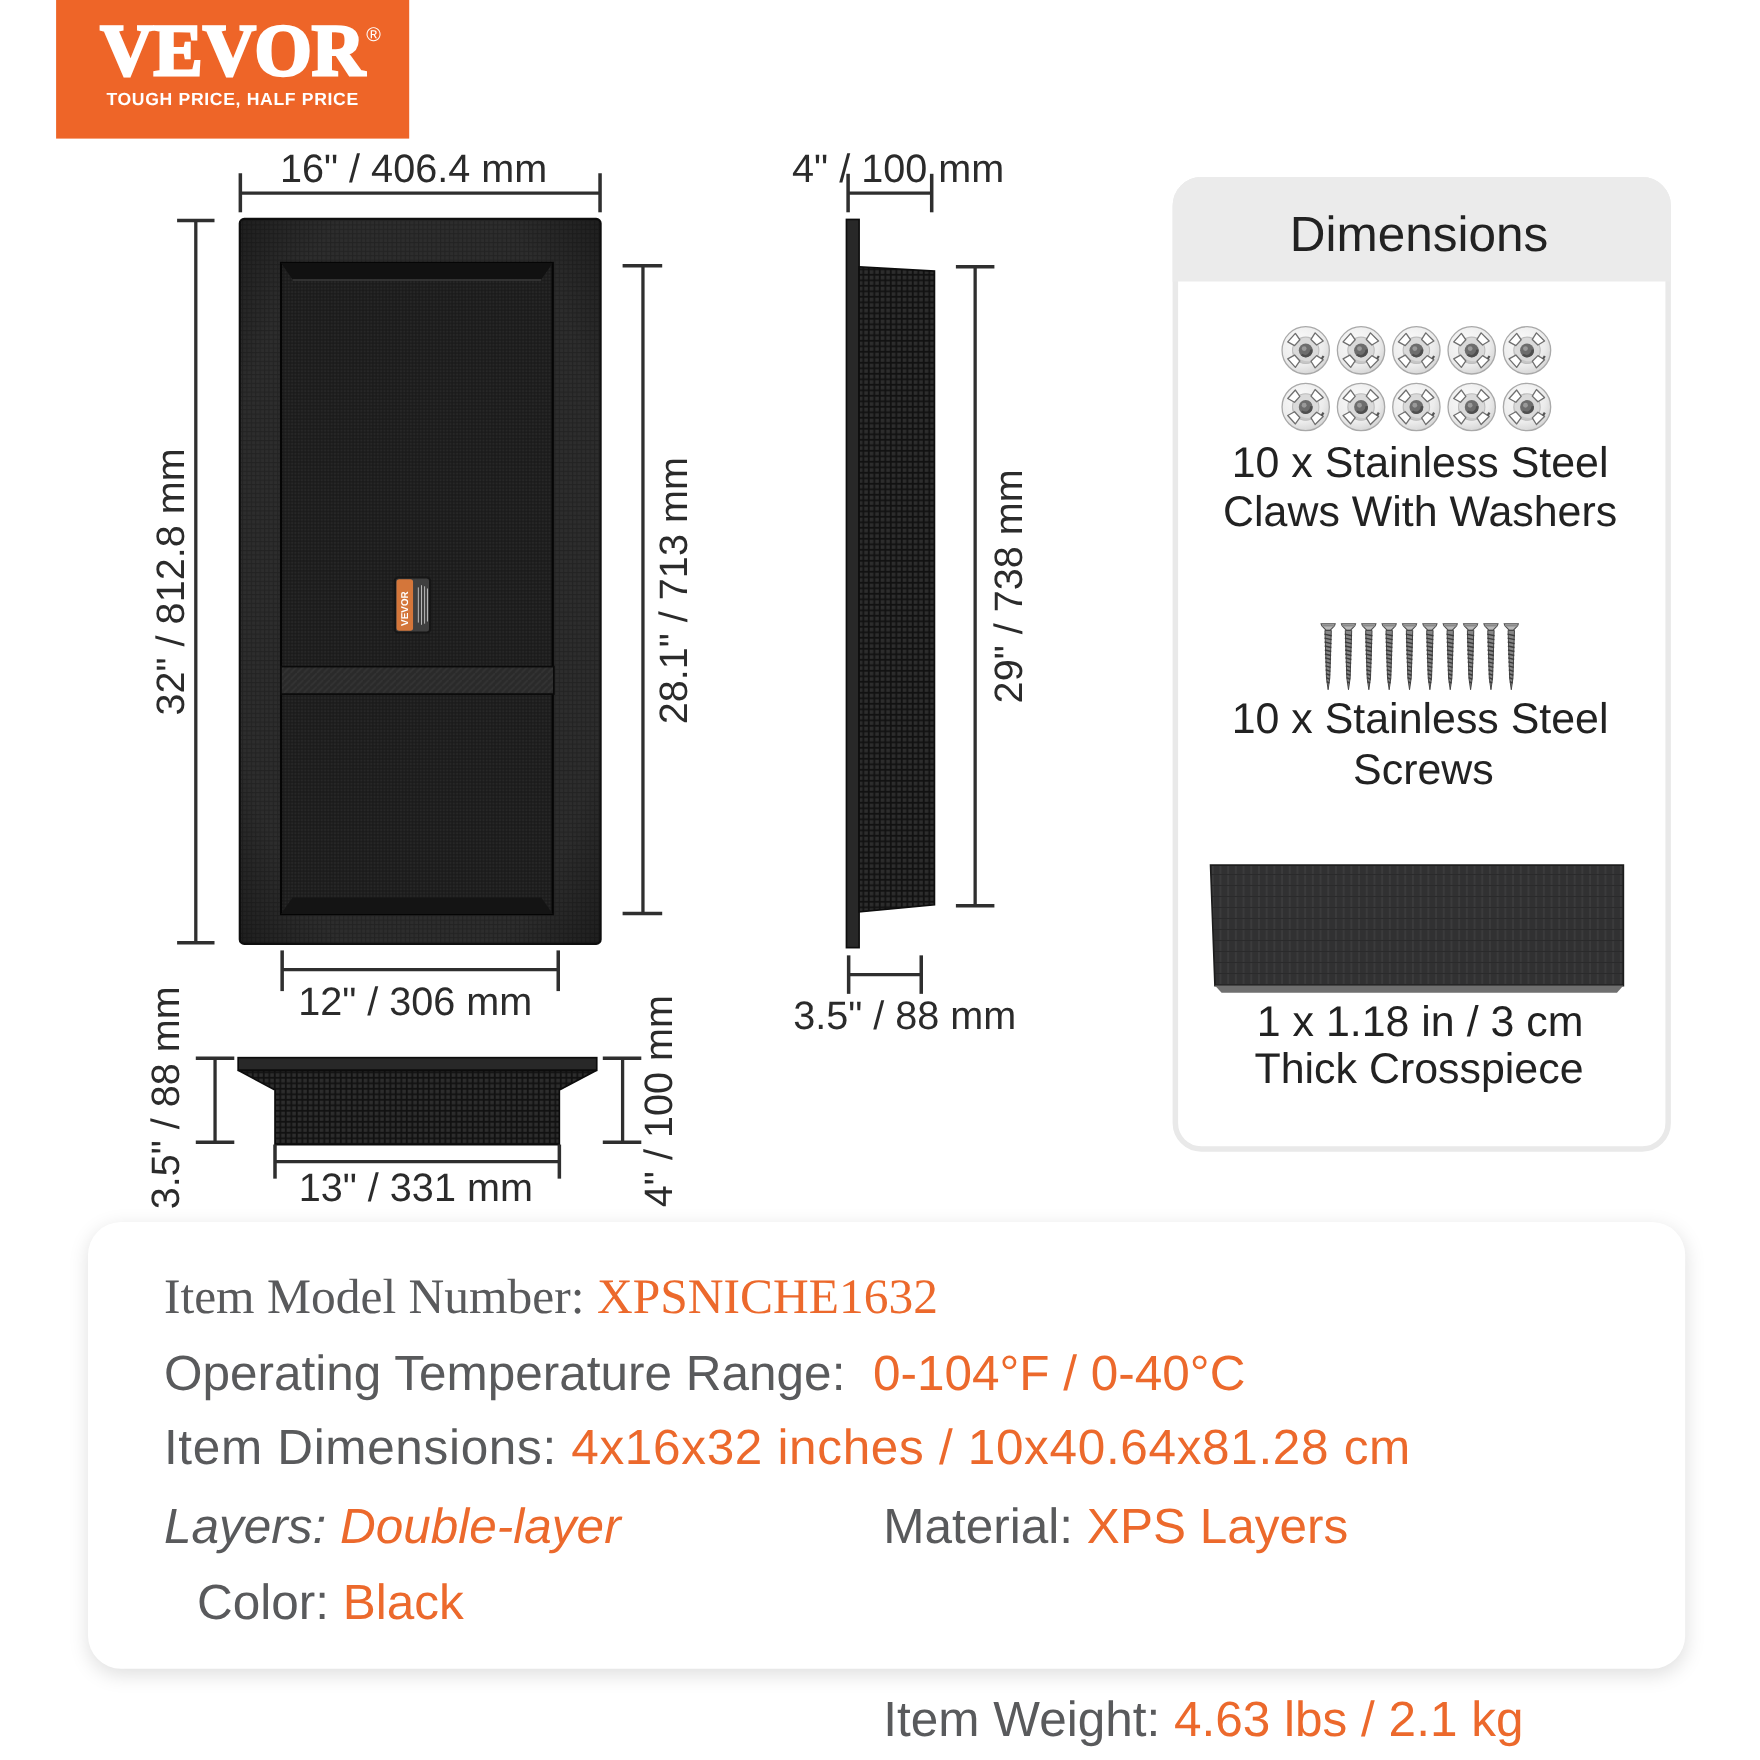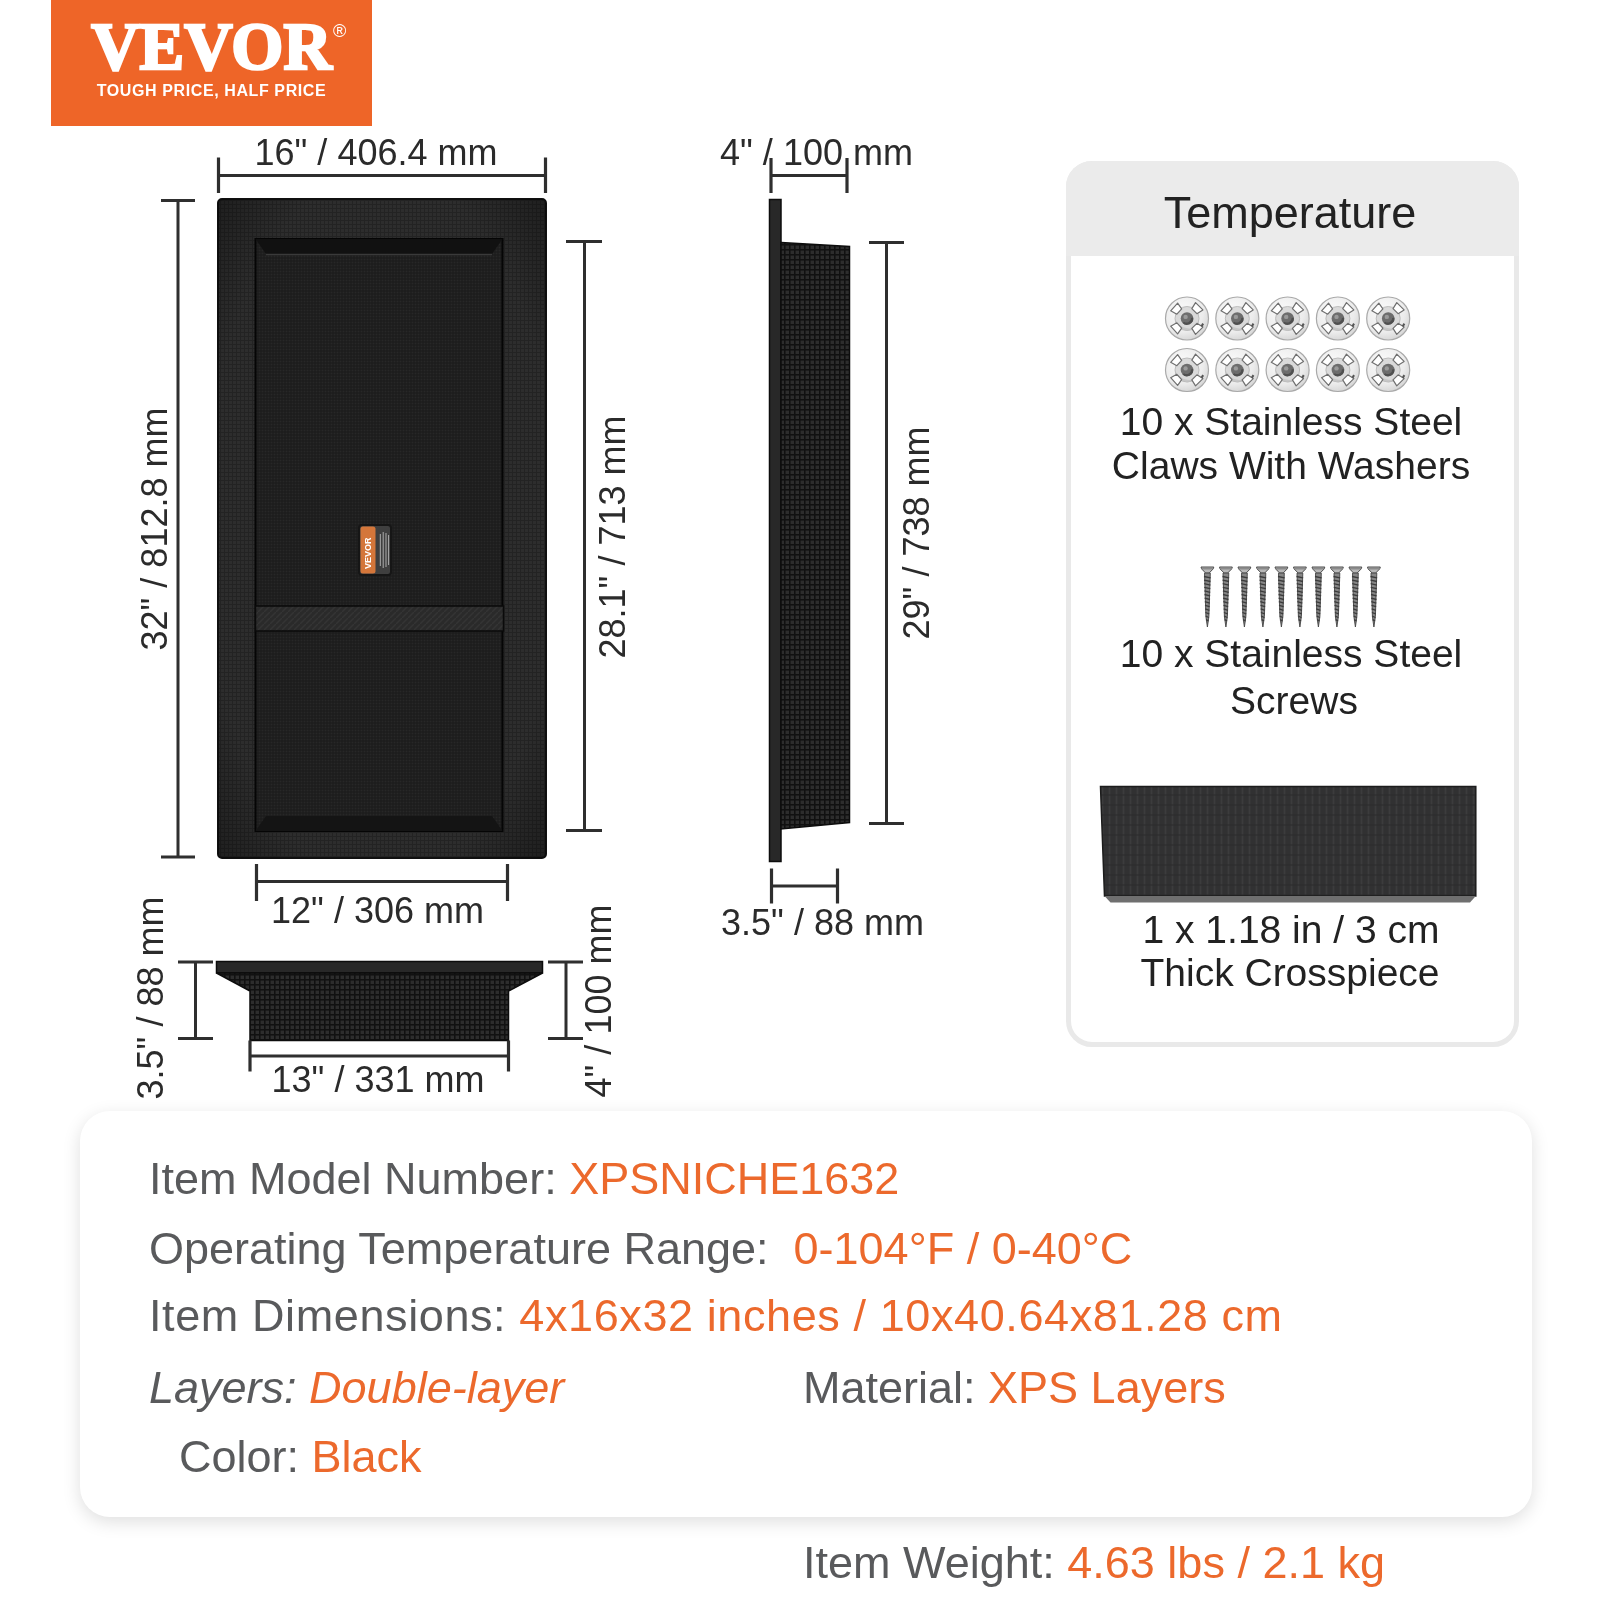--- a/index.html
+++ b/index.html
@@ -29,35 +29,35 @@
   <div class="abs" style="left:0;right:0;top:83px;text-align:center;font-weight:bold;
        font-size:16px;line-height:16px;letter-spacing:0.6px;color:#ffffff;">TOUGH PRICE, HALF PRICE</div>
 </div>
 
 <div class="abs" style="left:1066px;top:161px;width:453px;height:886px;background:#ffffff;
      border:5px solid #e9e9e9;border-radius:26px;box-sizing:border-box;"></div>
 
 <div class="abs" style="left:1066px;top:161px;width:453px;height:95px;background:#ebebeb;
      border-radius:26px 26px 0 0;"></div>
 
-<div class="cap" style="left:1290px;top:213px;font-size:45px;">Temperature</div>
+<div class="cap" style="left:1290px;top:213px;font-size:45px;">Dimensions</div>
 
 <div class="cap" style="left:1291px;top:422px;">10 x Stainless Steel</div>
 <div class="cap" style="left:1291px;top:466px;">Claws With Washers</div>
 
 <div class="cap" style="left:1291px;top:654px;">10 x Stainless Steel</div>
 <div class="cap" style="left:1294px;top:701px;">Screws</div>
 
 <div class="cap" style="left:1291px;top:930px;text-align:right;">1 x 1.18 in / 3 cm</div>
 <div class="cap" style="left:1290px;top:973px;">Thick Crosspiece</div>
 
 <div class="abs" style="left:80px;top:1111px;width:1452px;height:406px;background:#ffffff;
      border-radius:30px;box-shadow:0 5px 18px rgba(0,0,0,0.13);"></div>
 
-<div class="spec" style="left:149px;top:1155.5px;">Item Model Number: <b>XPSNICHE1632</b></div>
+<div class="spec" style="left:149px;top:1155.5px;font-family:Liberation Serif, serif;">Item Model Number: <b>XPSNICHE1632</b></div>
 
 <div class="spec" style="left:149px;top:1226px;">Operating Temperature Range:  <b>0-104°F / 0-40°C</b></div>
 
 <div class="spec" style="left:149px;top:1292.5px;letter-spacing:0.6px;">Item Dimensions: <b>4x16x32 inches / 10x40.64x81.28 cm</b></div>
 
 <div class="spec" style="left:149px;top:1364.5px;font-style:italic;">Layers: <b>Double-layer</b></div>
 
 <div class="spec" style="left:803px;top:1364.5px;">Material: <b>XPS Layers</b></div>
 
 <div class="spec" style="left:149px;top:1433.5px;margin-left:30px;">Color: <b>Black</b></div>

